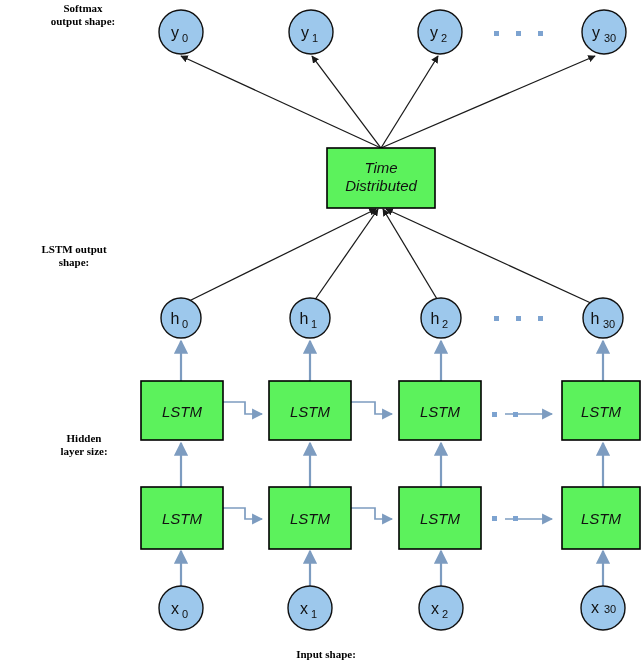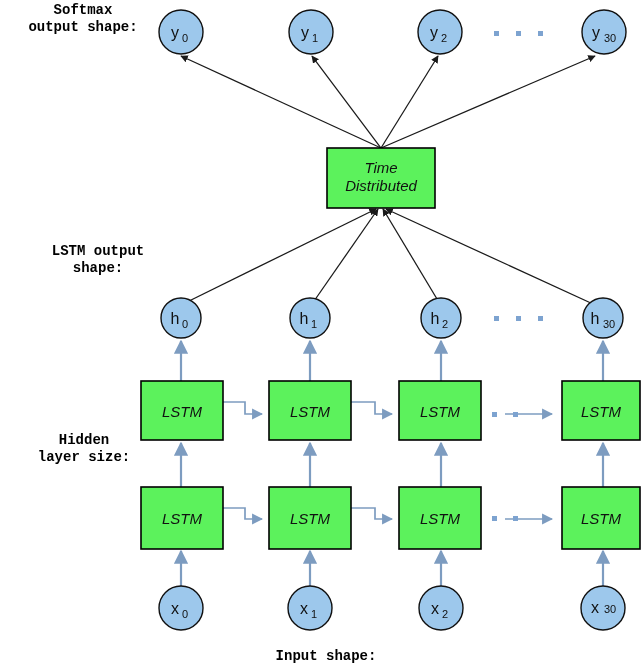--- a/index.html
+++ b/index.html
@@ -24,23 +24,23 @@
   svg#diagram-svg {
     position: absolute;
     left: 0;
     top: 0;
     width: 642px;
     height: 669px;
     display: block;
   }
   .side-label {
     position: absolute;
-    font-family: Liberation Mono, monospace;
+    font-family: Liberation Serif, serif;
     font-weight: bold;
-    font-size: 14px;
+    font-size: 11px;
     color: #000000;
     text-align: center;
     line-height: 1.22;
     white-space: pre-line;
   }
   .node-text {
     font-family: "Liberation Sans", sans-serif;
     font-size: 16px;
     fill: #111111;
   }
@@ -63,21 +63,21 @@
   }
 </style>
 </head>
 <body>
 
 <div id="diagram-root">
 
   <div class="side-label" style="left:8px; top:2px; width:150px;">Softmax
 output shape:</div>
 
-  <div class="side-label" style="left:28px; top:243px; width:140px;">LSTM output
+  <div class="side-label" style="left:4px; top:243px; width:140px;">LSTM output
 shape:</div>
 
   <div class="side-label" style="left:206px; top:648px; width:240px;">Input shape:</div>
 
   <div class="side-label" style="left:14px; top:432px; width:140px;">Hidden
 layer size:</div>
 
   <svg id="diagram-svg" viewBox="0 0 642 669" xmlns="http://www.w3.org/2000/svg">
 
     <defs>

